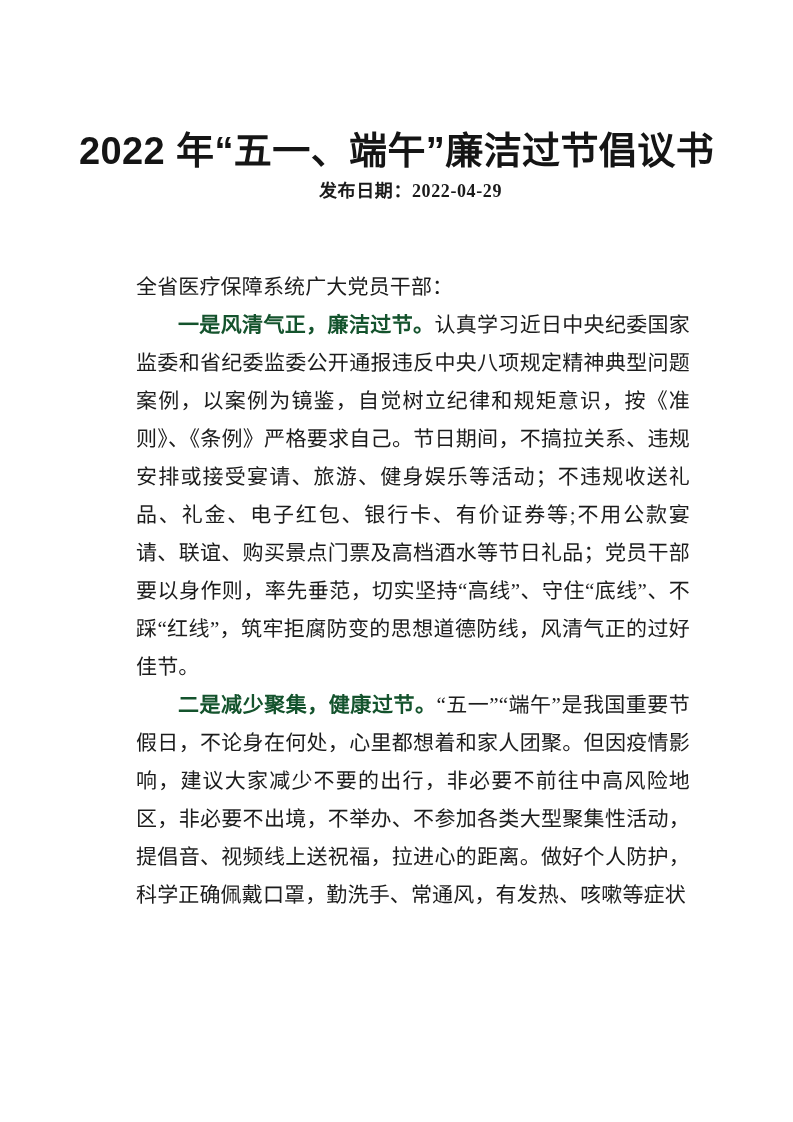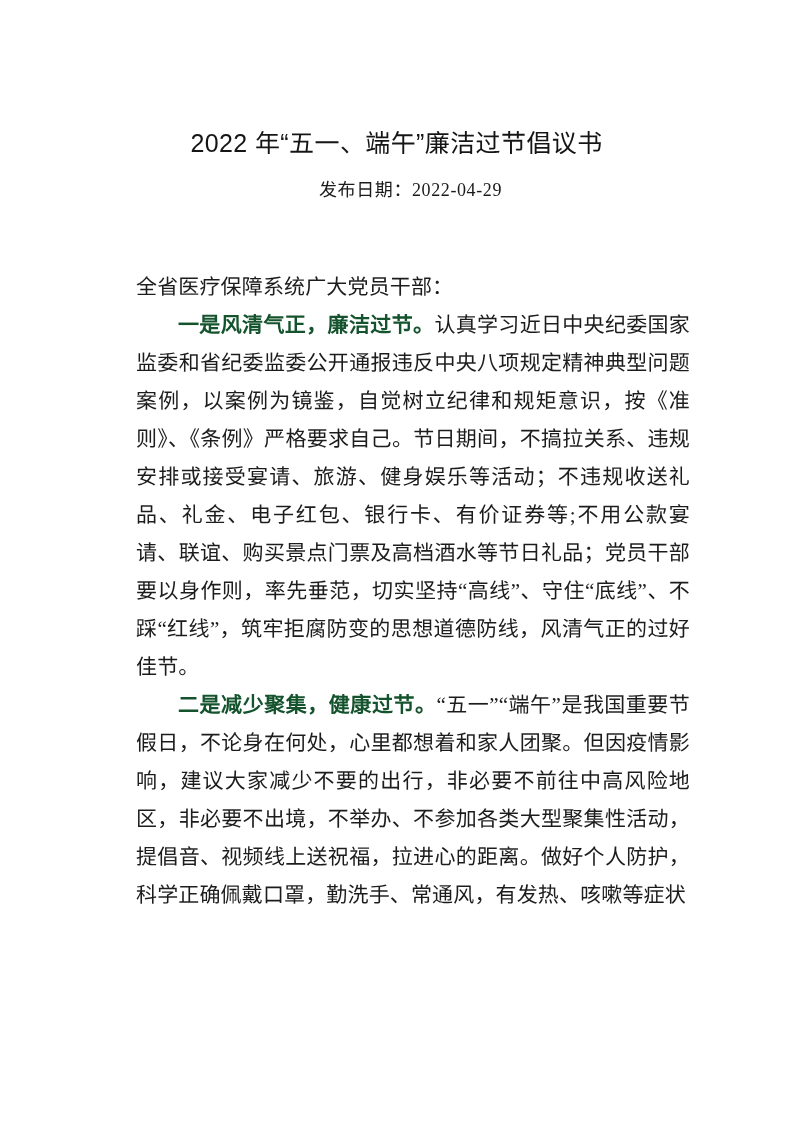--- a/index.html
+++ b/index.html
@@ -23,33 +23,33 @@
   .title-block {
     position: absolute;
     left: 0;
     top: 128px;
     width: 793px;
     text-align: center;
   }
 
   .doc-title {
     font-family: "Liberation Sans", "DejaVu Sans", sans-serif;
-    font-size: 25px;
-    font-weight: 400;
+    font-size: 38px;
+    font-weight: 700;
     letter-spacing: 0.4px;
     color: #151515;
     line-height: 1.25;
     white-space: nowrap;
   }
 
   .doc-subtitle {
-    margin-top: 20px;
+    margin-top: 4px;
     font-family: "Liberation Serif", "DejaVu Serif", serif;
     font-size: 18px;
-    font-weight: 400;
+    font-weight: 700;
     letter-spacing: 0.6px;
     color: #1a1a1a;
     line-height: 1.3;
     white-space: nowrap;
     padding-left: 28px;
   }
 
   
   .body-block {
     position: absolute;

